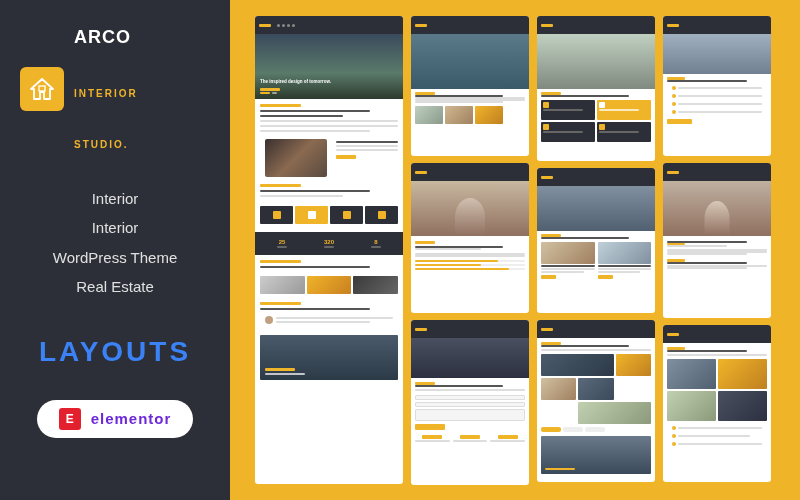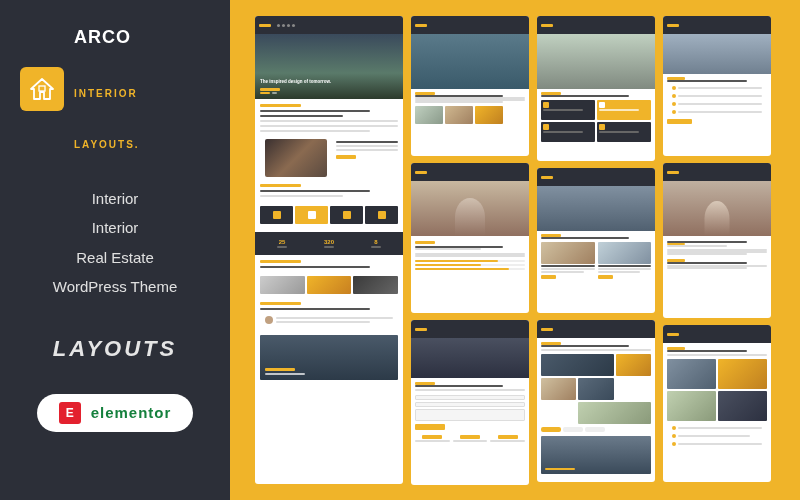--- a/index.html
+++ b/index.html
@@ -90,25 +90,24 @@
 
     .layouts-number {
       color: #ffffff;
       font-size: 58px;
       font-weight: 900;
       line-height: 1;
       letter-spacing: -1px;
     }
 
     .layouts-label {
-      color: #e5e5e5;
-      font-size: 22px;
+      color: #3b82f6;
+      font-size: 28px;
       font-weight: 800;
       letter-spacing: 3px;
-      font-style: italic;
     }
 
     .elementor-badge {
       display: flex;
       align-items: center;
       gap: 10px;
       background: #ffffff;
       border-radius: 30px;
       padding: 8px 22px;
     }
@@ -123,21 +122,21 @@
       justify-content: center;
     }
 
     .elementor-icon span {
       color: white;
       font-size: 12px;
       font-weight: 900;
     }
 
     .elementor-text {
-      color: #15803d;
+      color: #6d28d9;
       font-size: 15px;
       font-weight: 700;
       letter-spacing: 1px;
     }
 
     
     .right-panel {
       flex: 1;
       height: 500px;
       background: #f0b429;
@@ -349,29 +348,29 @@
   <div class="logo-area">
     <div class="logo-icon">
       <svg viewBox="0 0 26 26" fill="none">
         <polygon points="13,3 2,13 5,13 5,23 11,23 11,16 15,16 15,23 21,23 21,13 24,13" fill="none" stroke="white" stroke-width="1.8" stroke-linejoin="round"></polygon>
         <rect x="10" y="10" width="6" height="5" fill="none" stroke="white" stroke-width="1.3"></rect>
       </svg>
     </div>
     <div class="logo-text">
       <span class="logo-title">ARCO</span>
       <span class="logo-subtitle">INTERIOR</span>
-      <span class="logo-subtitle">LAYOUTS.</span>
+      <span class="logo-subtitle">STUDIO.</span>
     </div>
   </div>
 
   <div class="tagline-list">
     <span class="tagline-item">Interior</span>
     <span class="tagline-item">Interior</span>
+    <span class="tagline-item">WordPress Theme</span>
     <span class="tagline-item">Real Estate</span>
-    <span class="tagline-item">WordPress Theme</span>
   </div>
 
   <div class="layouts-section">
     <div class="layouts-label">LAYOUTS</div>
   </div>
 
   <div class="elementor-badge">
     <div class="elementor-icon">
       <span>E</span>
     </div>

